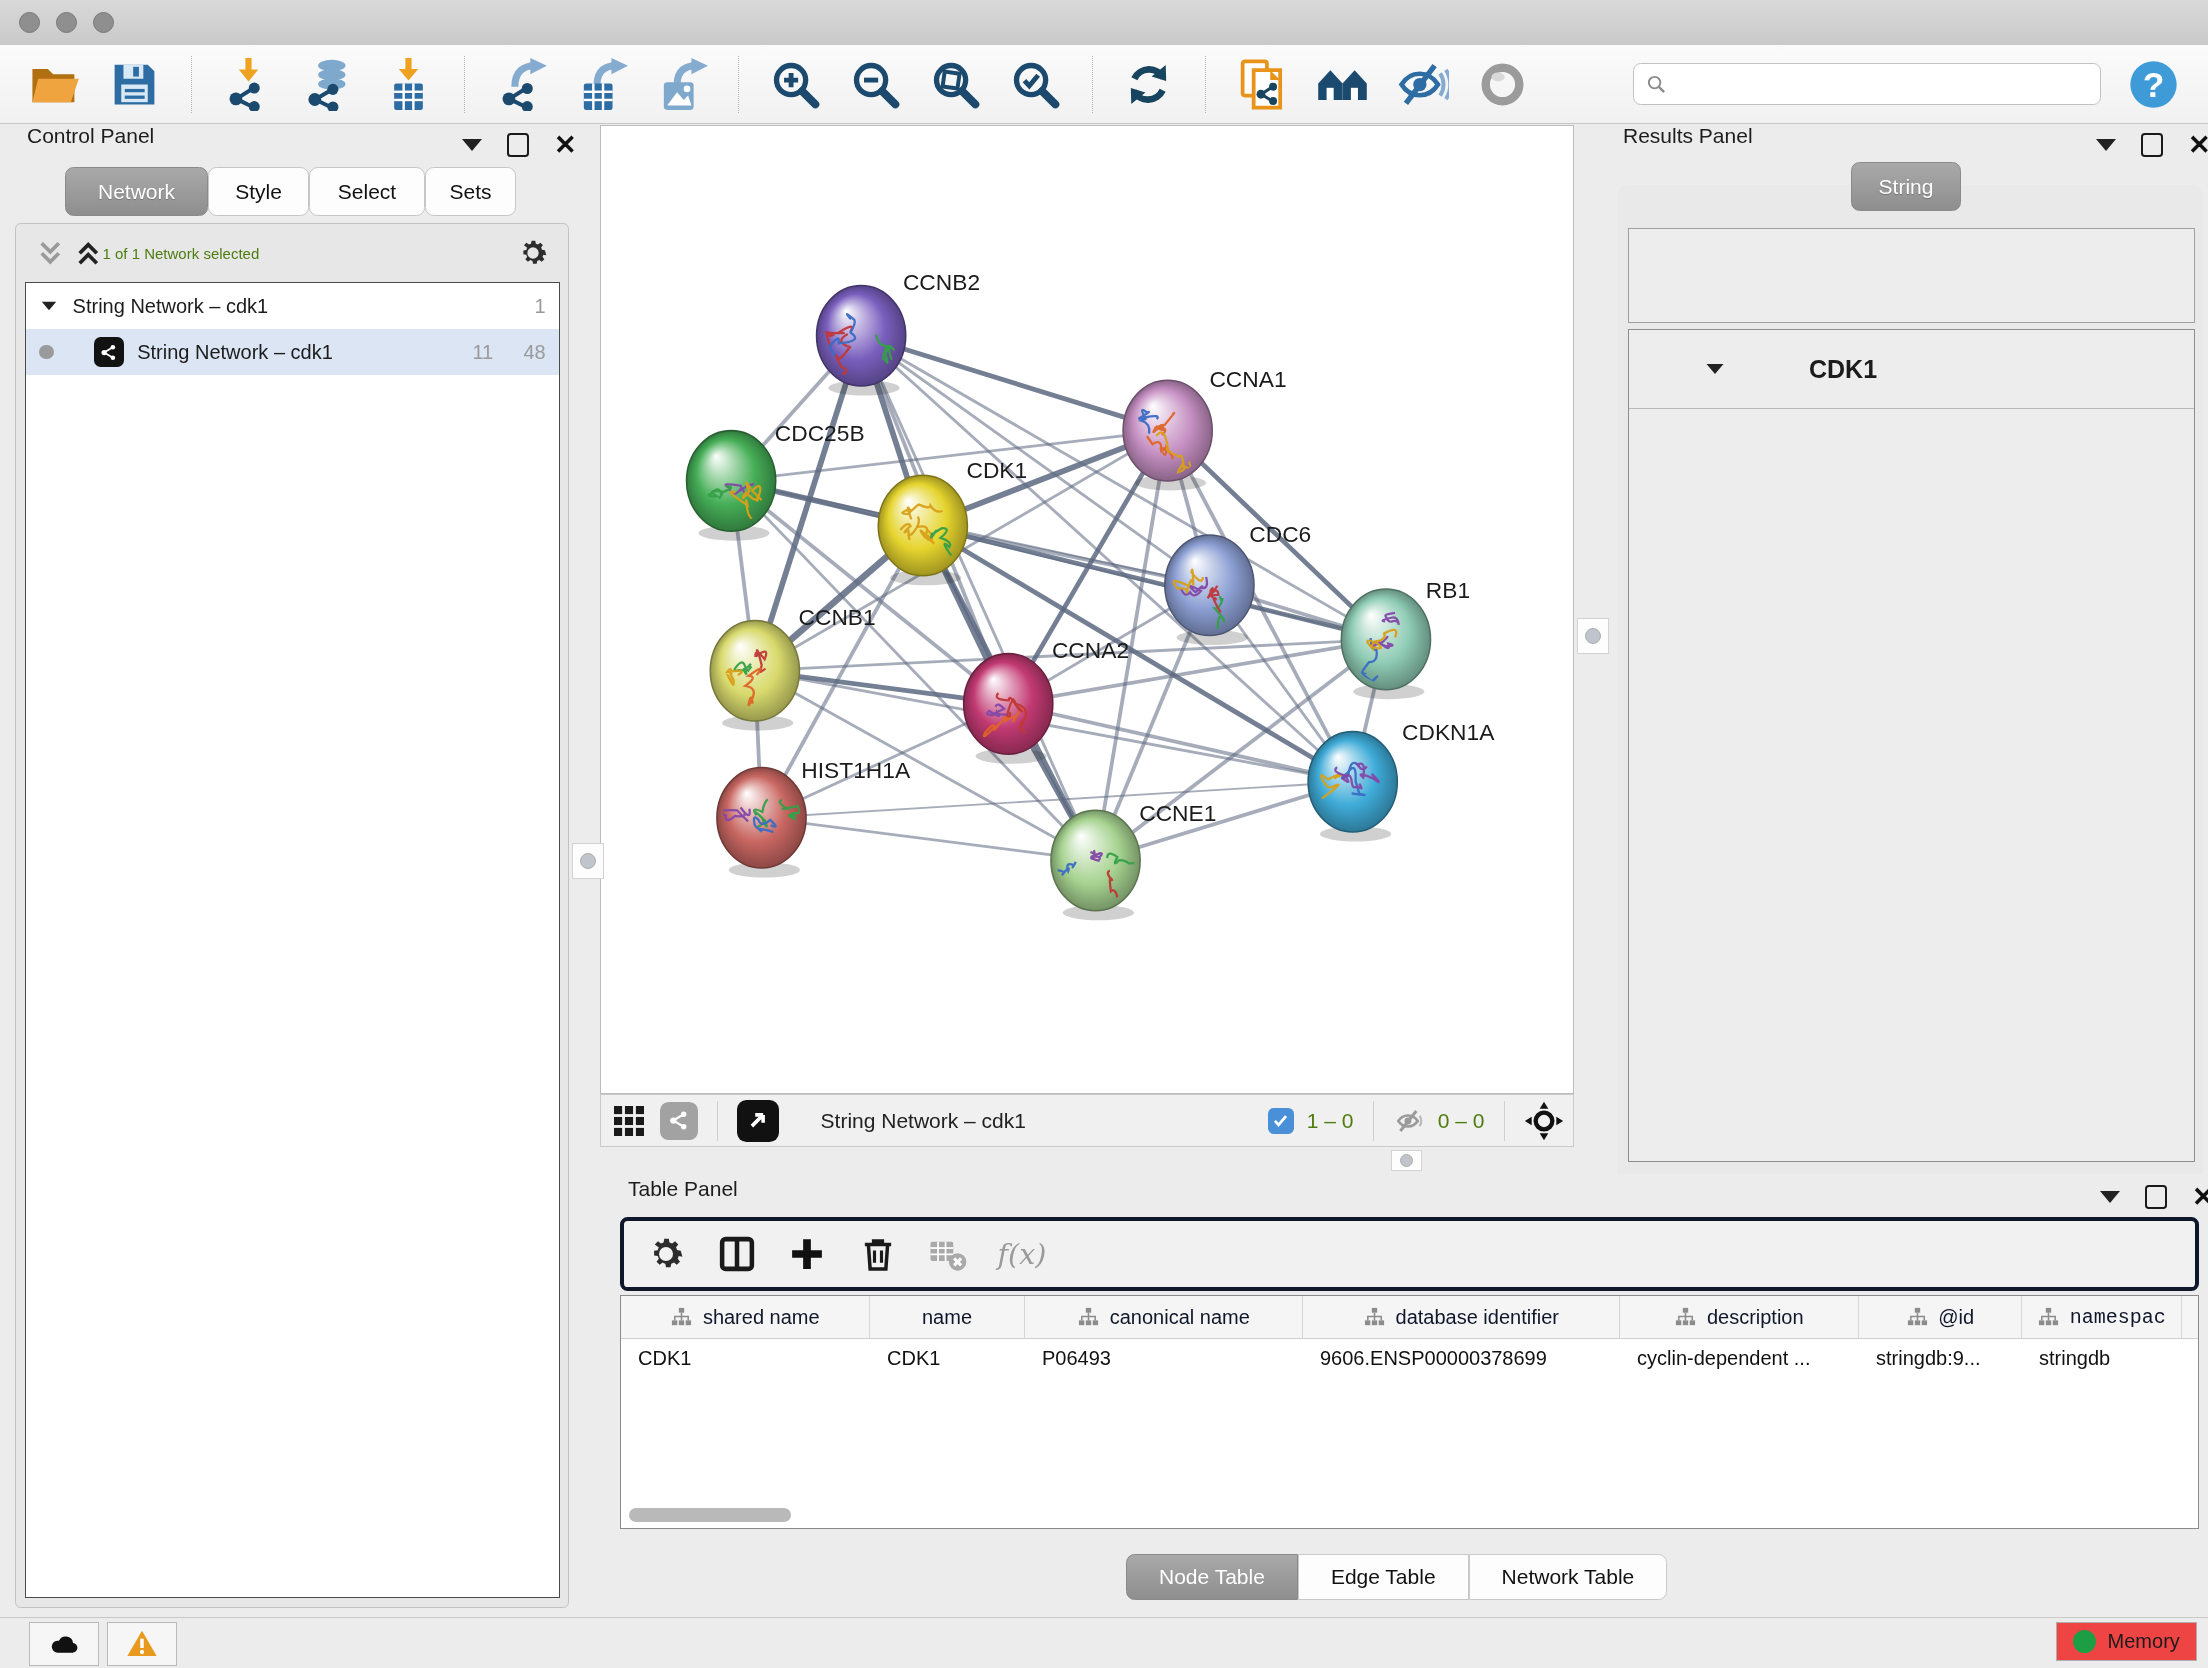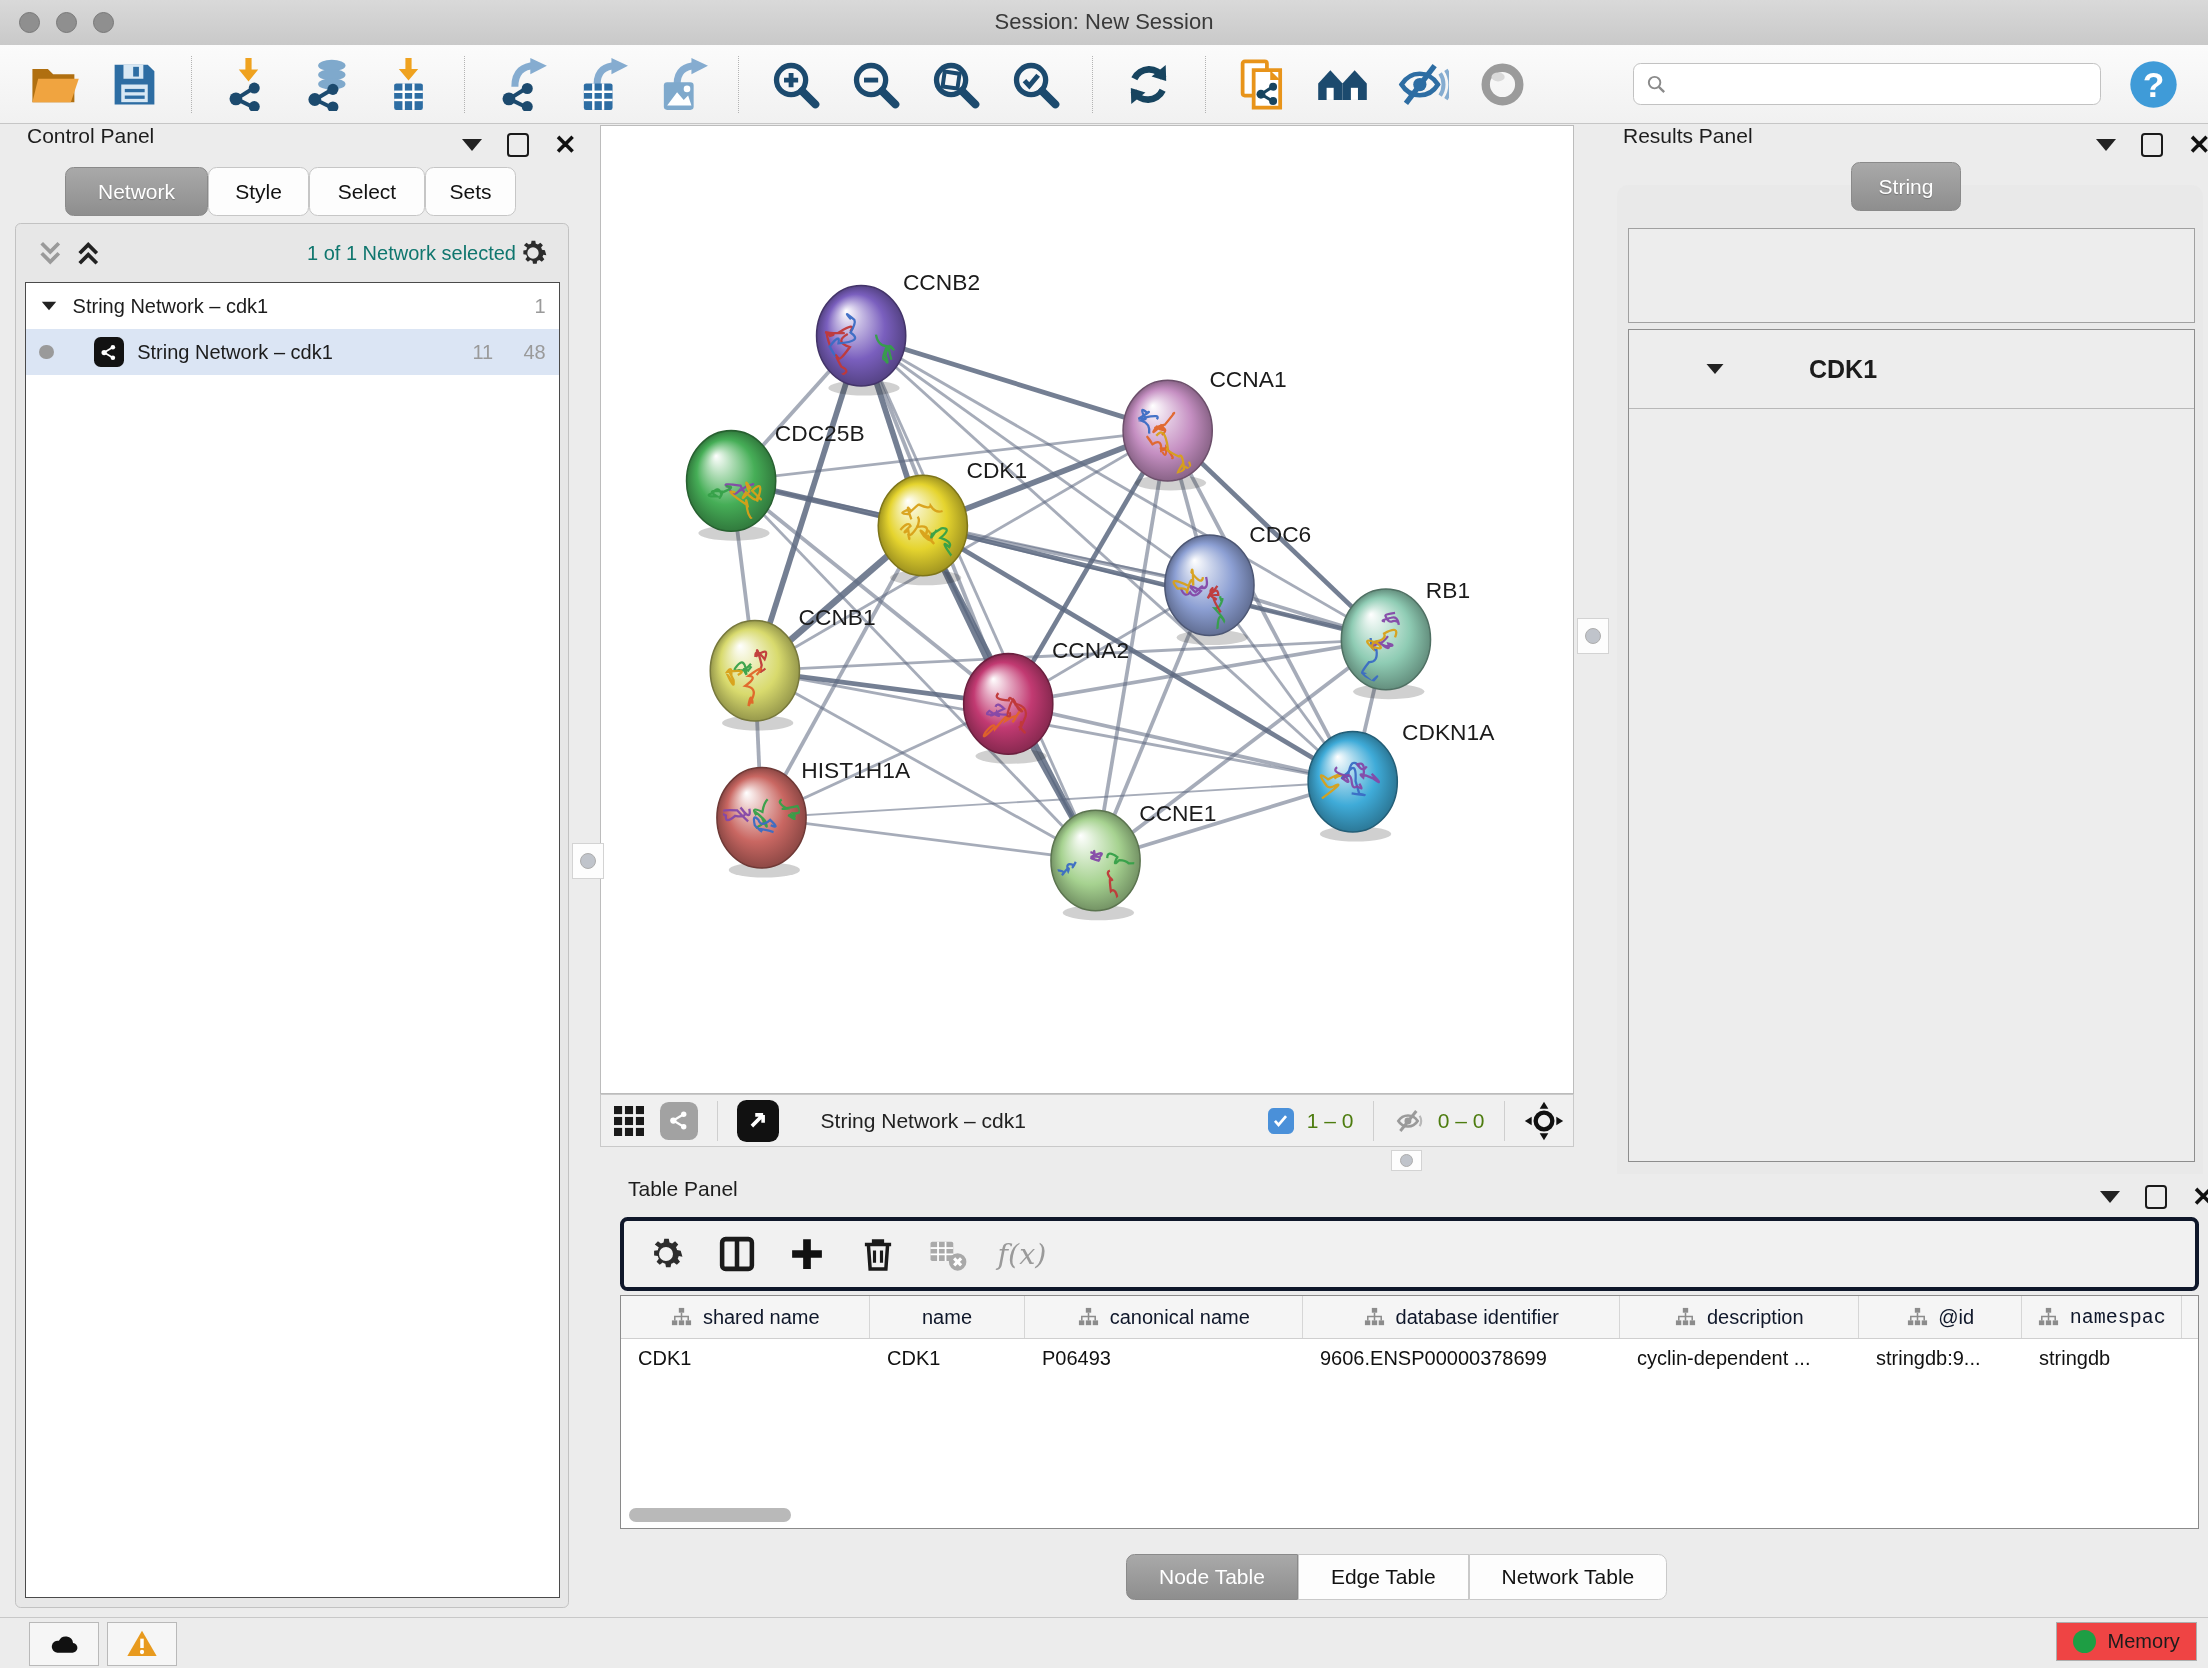--- a/index.html
+++ b/index.html
@@ -95,21 +95,20 @@
 </style>
 </head>
 <body>
 
 <div class="titlebar">
   <div class="mac-dots">
     <div class="mac-dot"></div>
     <div class="mac-dot"></div>
     <div class="mac-dot"></div>
   </div>
-  <div class="win-title">Session: New Session</div>
 </div>
 
 <div class="toolbar">
   <div class="tb-icon">
     <svg viewBox="0 0 24 24">
         <path fill="#b06f10" d="M2 5h7l2.4 2.4H21V20H2z"></path>
         <path fill="#f0a440" d="M4.6 9.4H23L19.4 20H2z"></path>
       </svg>
   </div>
   <div class="tb-icon">
@@ -327,21 +326,21 @@
 
 <div class="cp-sub"></div>
 
 <div class="abs" style="left:36px;top:236px;width:514px;display:flex;align-items:center;">
   <svg viewBox="0 0 20 20" width="28.5" height="28.5">
       <path class="chev" d="M4 3l6 6 6-6M4 10l6 6 6-6"></path>
     </svg>
   <svg viewBox="0 0 20 20" width="28.5" height="28.5" style="margin-left:9.5px;">
       <path class="chev dark" d="M4 17l6-6 6 6M4 10l6-6 6 6"></path>
     </svg>
-  <div style="flex:1;text-align:right;font-size:20px;color:#0f766e;">1 of 1 Network selected</div>
+  <div style="flex:1;text-align:left;font-size:15px;color:#4d7c0f;">1 of 1 Network selected</div>
   <svg viewBox="0 0 24 24" width="34" height="34">
       <path fill="#2c2c2c" d="M12 8a4 4 0 1 0 0 8 4 4 0 0 0 0-8zm9.4 5.6l-2.1-.4a7 7 0 0 1-.6 1.5l1.3 1.7-1.8 1.8-1.7-1.3c-.5.3-1 .5-1.5.6l-.4 2.1h-2.6l-.4-2.1c-.5-.1-1-.3-1.5-.6l-1.7 1.3-1.8-1.8 1.3-1.7c-.3-.5-.5-1-.6-1.5l-2.1-.4v-2.6l2.1-.4c.1-.5.3-1 .6-1.5L5.6 6.5l1.8-1.8 1.7 1.3c.5-.3 1-.5 1.5-.6l.4-2.1h2.6l.4 2.1c.5.1 1 .3 1.5.6l1.7-1.3 1.8 1.8-1.3 1.7c.3.5.5 1 .6 1.5l2.1.4z"></path>
     </svg>
 </div>
 
 <div class="cp-list">
   <div class="net-row">
     <div class="tri-down" style="transform:scale(.72);"></div>
     <span>String Network – cdk1</span>
     <span class="num-gray" style="margin-left:auto;">1</span>

